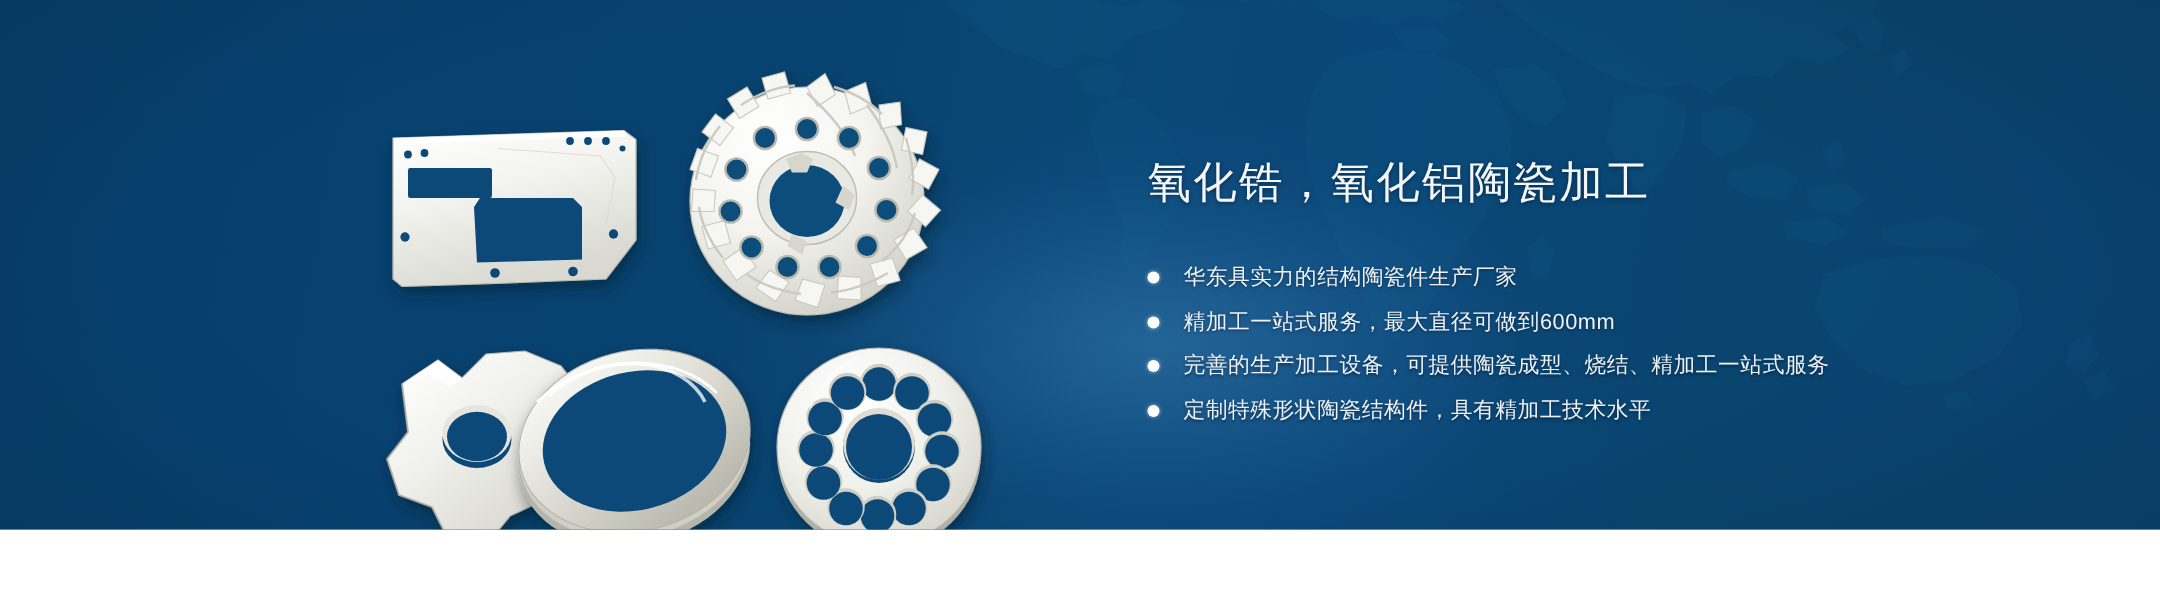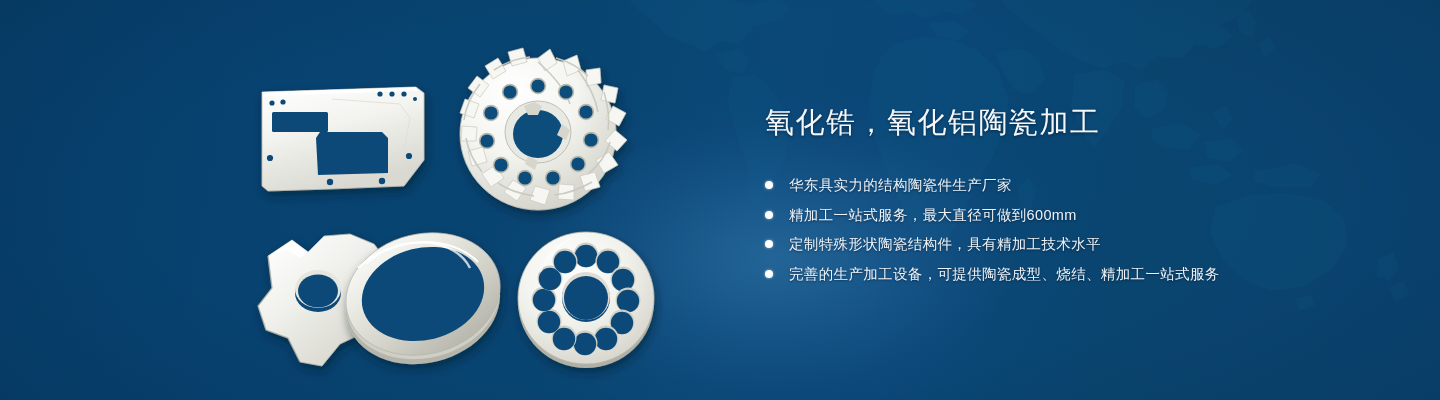--- a/index.html
+++ b/index.html
@@ -2,21 +2,21 @@
 <html><head>
 <meta charset="utf-8">
 <title>Ceramic Banner</title>
 <style>
   * { margin:0; padding:0; box-sizing:border-box; }
   html, body {
     width:1440px; height:400px; overflow:hidden;
     font-family:"Liberation Sans","DejaVu Sans",sans-serif;
   }
   .banner {
-    position:relative; width:1440px; height:400px; overflow:hidden;
+    position:relative; width:1440px; height:353px; overflow:hidden;
     background:#084370;
   }
   
   .bg-base{
     position:absolute; inset:0;
     background:linear-gradient(100deg,
       #063f6b 0%, #074270 18%, #084471 38%,
       #0a4877 52%, #0a4778 62%, #09456f 78%, #0a4472 100%);
   }
   
@@ -351,22 +351,22 @@
       <li>
         <span class="dot"></span>
         <span>华东具实力的结构陶瓷件生产厂家</span>
       </li>
       <li>
         <span class="dot"></span>
         <span>精加工一站式服务，最大直径可做到600mm</span>
       </li>
       <li>
         <span class="dot"></span>
-        <span>定制特殊形状陶瓷结构件，具有精加工技术水平</span>
+        <span>完善的生产加工设备，可提供陶瓷成型、烧结、精加工一站式服务</span>
       </li>
       <li>
         <span class="dot"></span>
-        <span>完善的生产加工设备，可提供陶瓷成型、烧结、精加工一站式服务</span>
+        <span>定制特殊形状陶瓷结构件，具有精加工技术水平</span>
       </li>
     </ul>
   </div>
 
 </div>
 
 </body></html>

